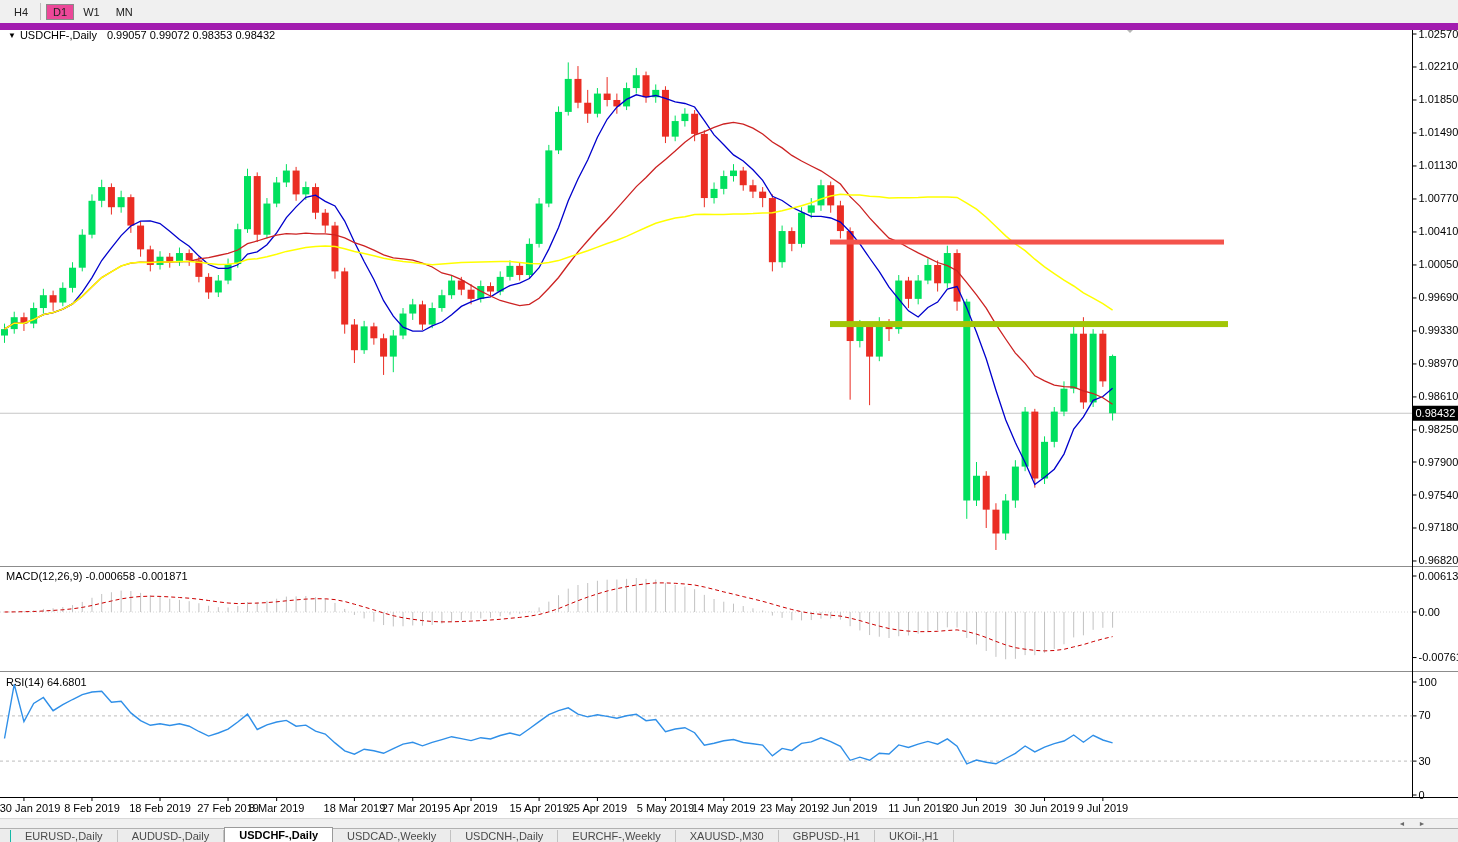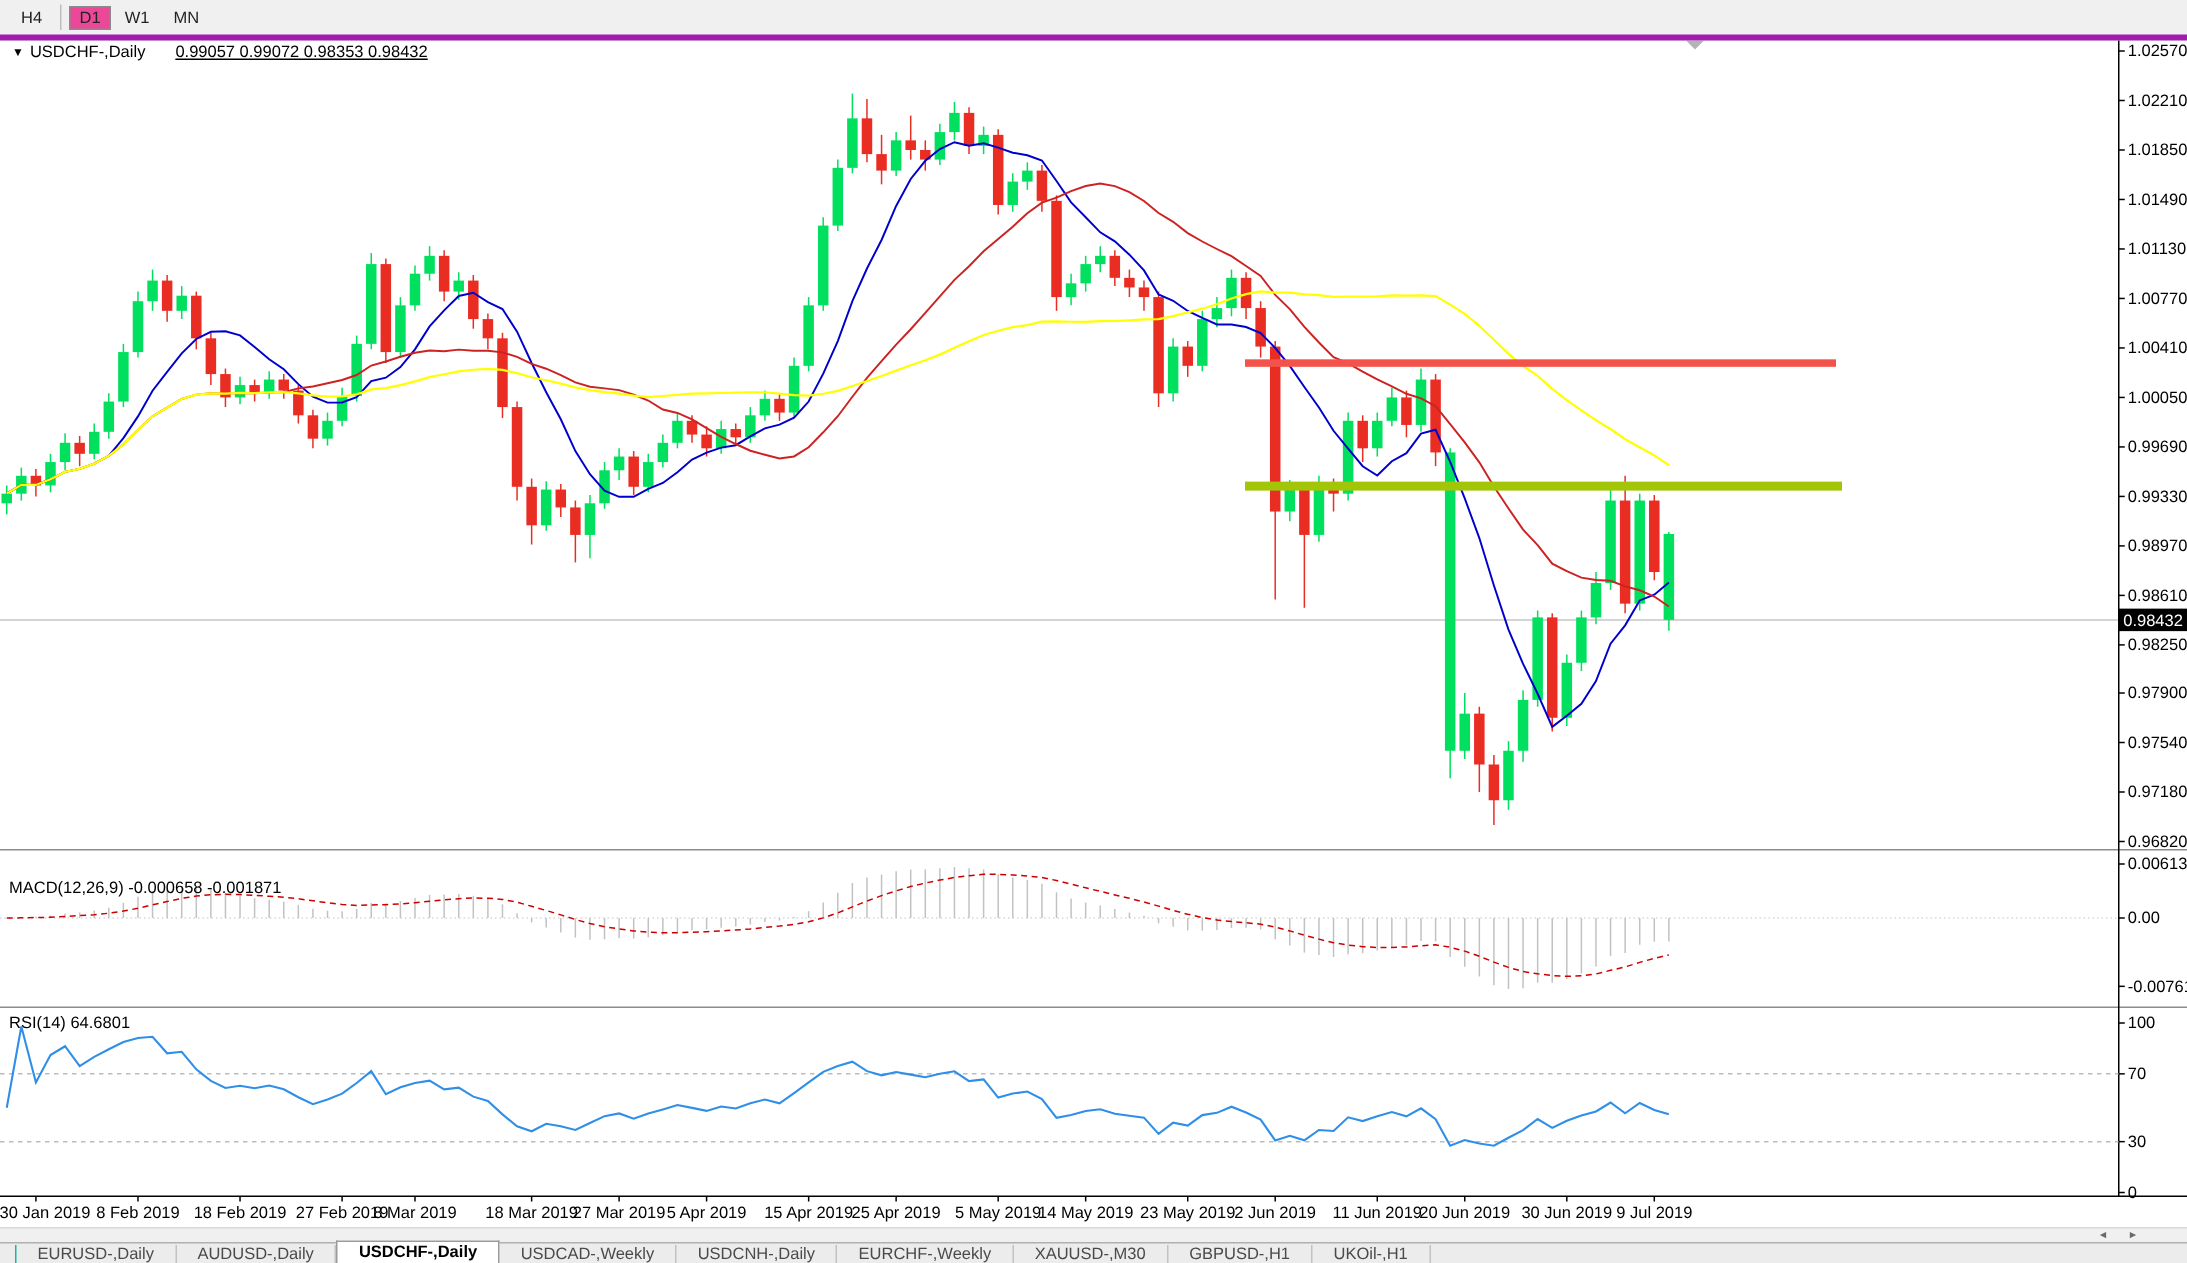--- a/index.html
+++ b/index.html
@@ -1,29 +1,29 @@
 <!DOCTYPE html>
 <html><head>
 <meta charset="utf-8">
 <style>
   html,body{margin:0;padding:0;background:#fff;}
   #app{position:relative;width:1458px;height:842px;background:#fff;overflow:hidden;
        font-family:"Liberation Sans","DejaVu Sans",sans-serif;font-size:11px;color:#000;}
   
   #tfbar{position:absolute;top:0;left:0;right:0;height:23px;background:#f0f0f0;
-         border-bottom:4px solid #a21caf;display:flex;align-items:center;padding-left:6px;z-index:5;}
+         border-bottom:7px solid #a21caf;display:flex;align-items:center;padding-left:6px;z-index:5;}
   .tfbtn{padding:2px 7px;margin:0 1px;color:#222;cursor:default;}
   .tfbtn.active{background:#ec4899;border:1px solid #8a8a8a;padding:1px 6px;}
   .tfdiv{width:1px;height:17px;background:#bdbdbd;margin:0 4px;}
   
   .overlay{position:absolute;z-index:4;white-space:pre;}
   #chart-title{left:8px;top:29px;}
   #chart-title .arrow{font-size:8px;vertical-align:1px;margin-right:4px;}
-  #chart-title .ohlc{margin-left:20px;text-decoration:underline;}
-  #macd-label{left:6px;top:586px;text-align:right;}
+  #chart-title .ohlc{margin-left:10px;}
+  #macd-label{left:6px;top:570px;text-align:right;}
   #rsi-label{left:6px;top:676px;}
   
   #chart-svg{position:absolute;left:0;top:0;z-index:1;}
   
   #scrollstrip{position:absolute;left:0;top:818px;width:1458px;height:9px;background:#f0f0f0;
                border-top:1px solid #d8d8d8;z-index:5;}
   .scr{position:absolute;top:0px;width:12px;height:9px;font-size:7px;line-height:9px;color:#6a6a6a;text-align:center;}
   #scr-left{left:1396px;} #scr-right{left:1416px;}
   
   #tabbar{position:absolute;left:0;top:828px;width:1458px;height:14px;background:#ececec;

